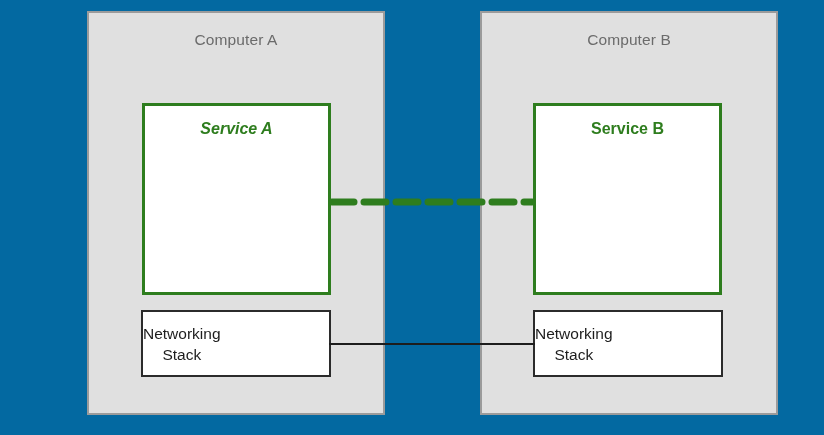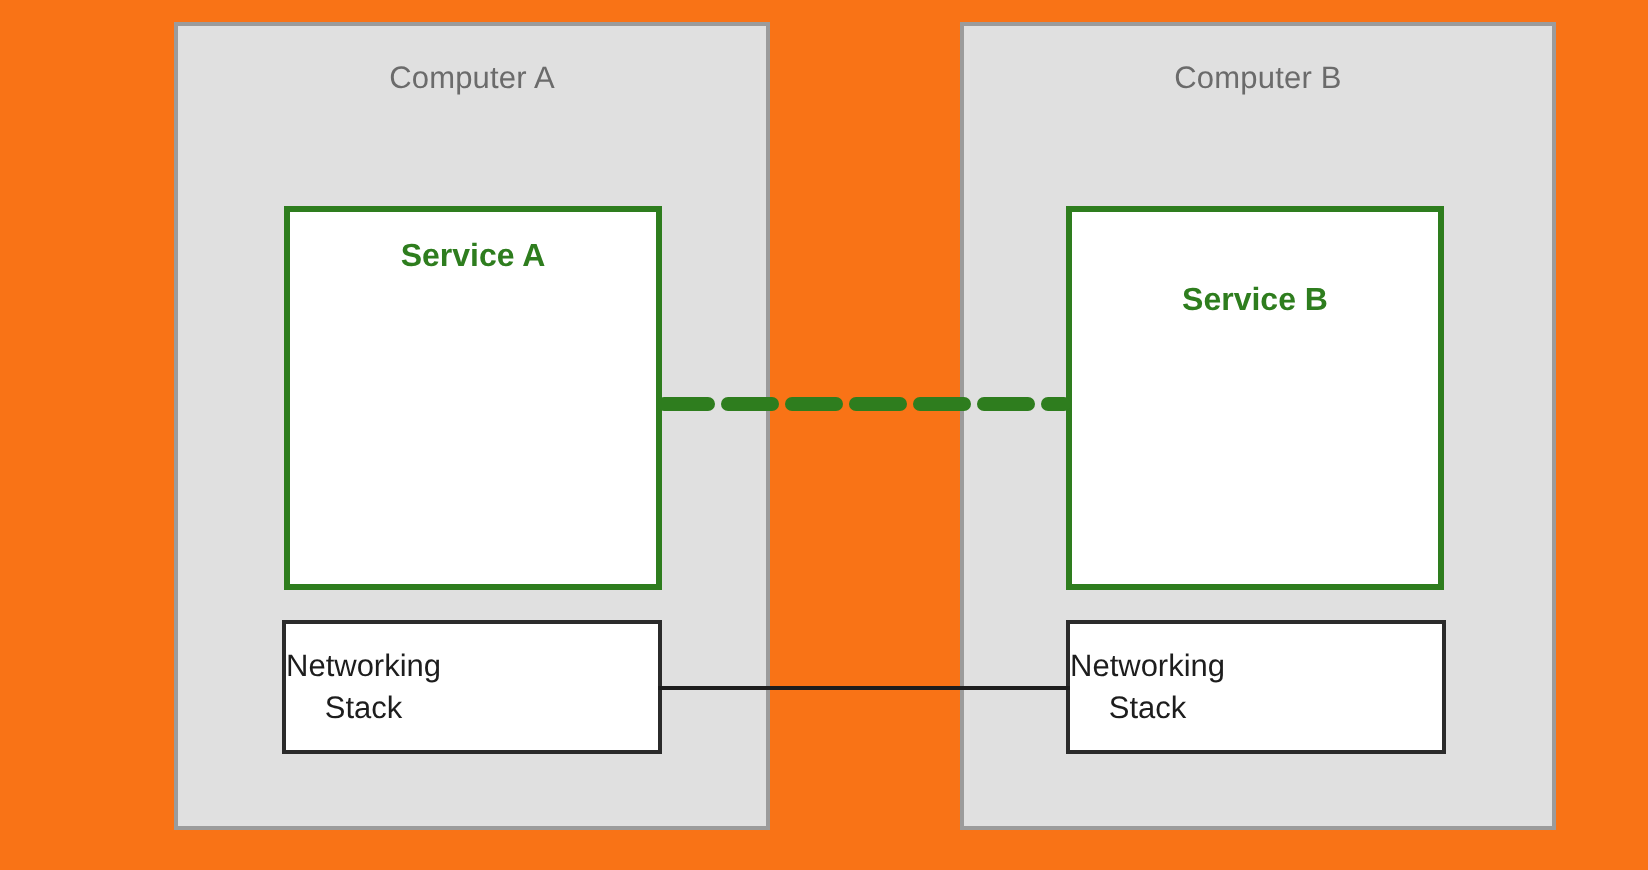--- a/index.html
+++ b/index.html
@@ -44,21 +44,21 @@
   
   .service-box {
     position: absolute;
     top: 103px;
     width: 189px;
     height: 192px;
     box-sizing: border-box;
     background: #ffffff;
     border: 3px solid #2e7d1e;
   }
-  #service-a { left: 142px; }
+  #service-a { left: 142px; font-style: italic; }
   #service-b { left: 533px; }
 
   .service-label {
     position: absolute;
     left: 0;
     right: 0;
     top: 14px;
     text-align: center;
     font-size: 16px;
     font-weight: bold;
@@ -102,36 +102,36 @@
     position: absolute;
     left: 329px;
     top: 340px;
     width: 206px;
     height: 8px;
   }
 </style>
 </head>
 <body style="background: rgb(255, 255, 255);">
 
-<div id="canvas" style="background: #f97316;">
+<div id="canvas" style="background: #0369a1;">
 
   <div class="computer-panel" id="panel-a" style="background: rgb(224, 224, 224); border-color: rgb(155, 155, 155);">
     <div class="panel-title">Computer A</div>
   </div>
 
   <div class="computer-panel" id="panel-b" style="background: rgb(224, 224, 224); border-color: rgb(155, 155, 155);">
     <div class="panel-title">Computer B</div>
   </div>
 
   <div class="service-box" id="service-a" style="background: rgb(255, 255, 255); border-color: rgb(46, 125, 30);">
     <div class="service-label" style="color: rgb(46, 125, 30);">Service A</div>
   </div>
 
   <div class="service-box" id="service-b" style="background: rgb(255, 255, 255); border-color: rgb(46, 125, 30);">
-    <div class="service-label" style="color: rgb(46, 125, 30); margin-top: 22px;">Service B</div>
+    <div class="service-label" style="color: rgb(46, 125, 30);">Service B</div>
   </div>
 
   <div class="netstack-box" id="netstack-a" style="background: rgb(255, 255, 255); border-color: rgb(43, 43, 43);">
     <div class="netstack-label" style="color: rgb(29, 29, 29);">Networking
 Stack</div>
   </div>
 
   <div class="netstack-box" id="netstack-b" style="background: rgb(255, 255, 255); border-color: rgb(43, 43, 43);">
     <div class="netstack-label" style="color: rgb(29, 29, 29);">Networking
 Stack</div>

